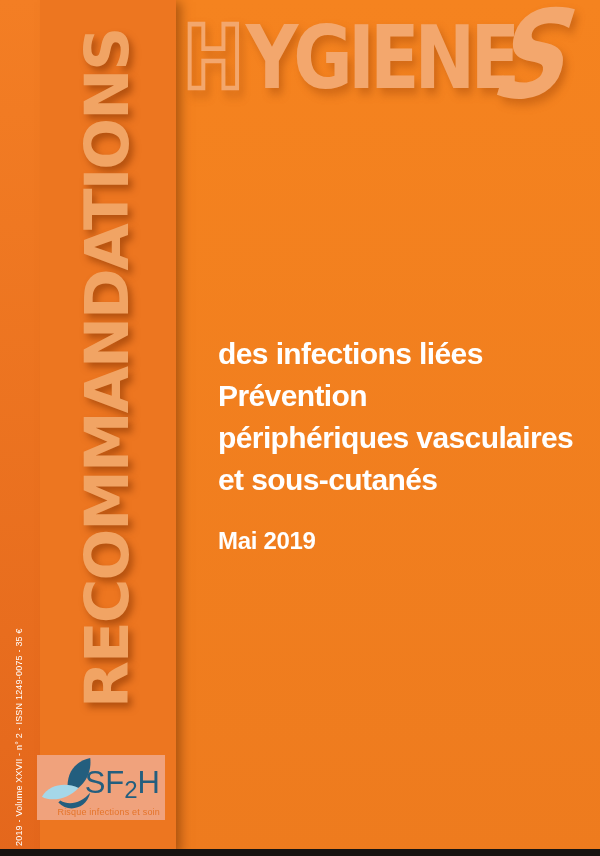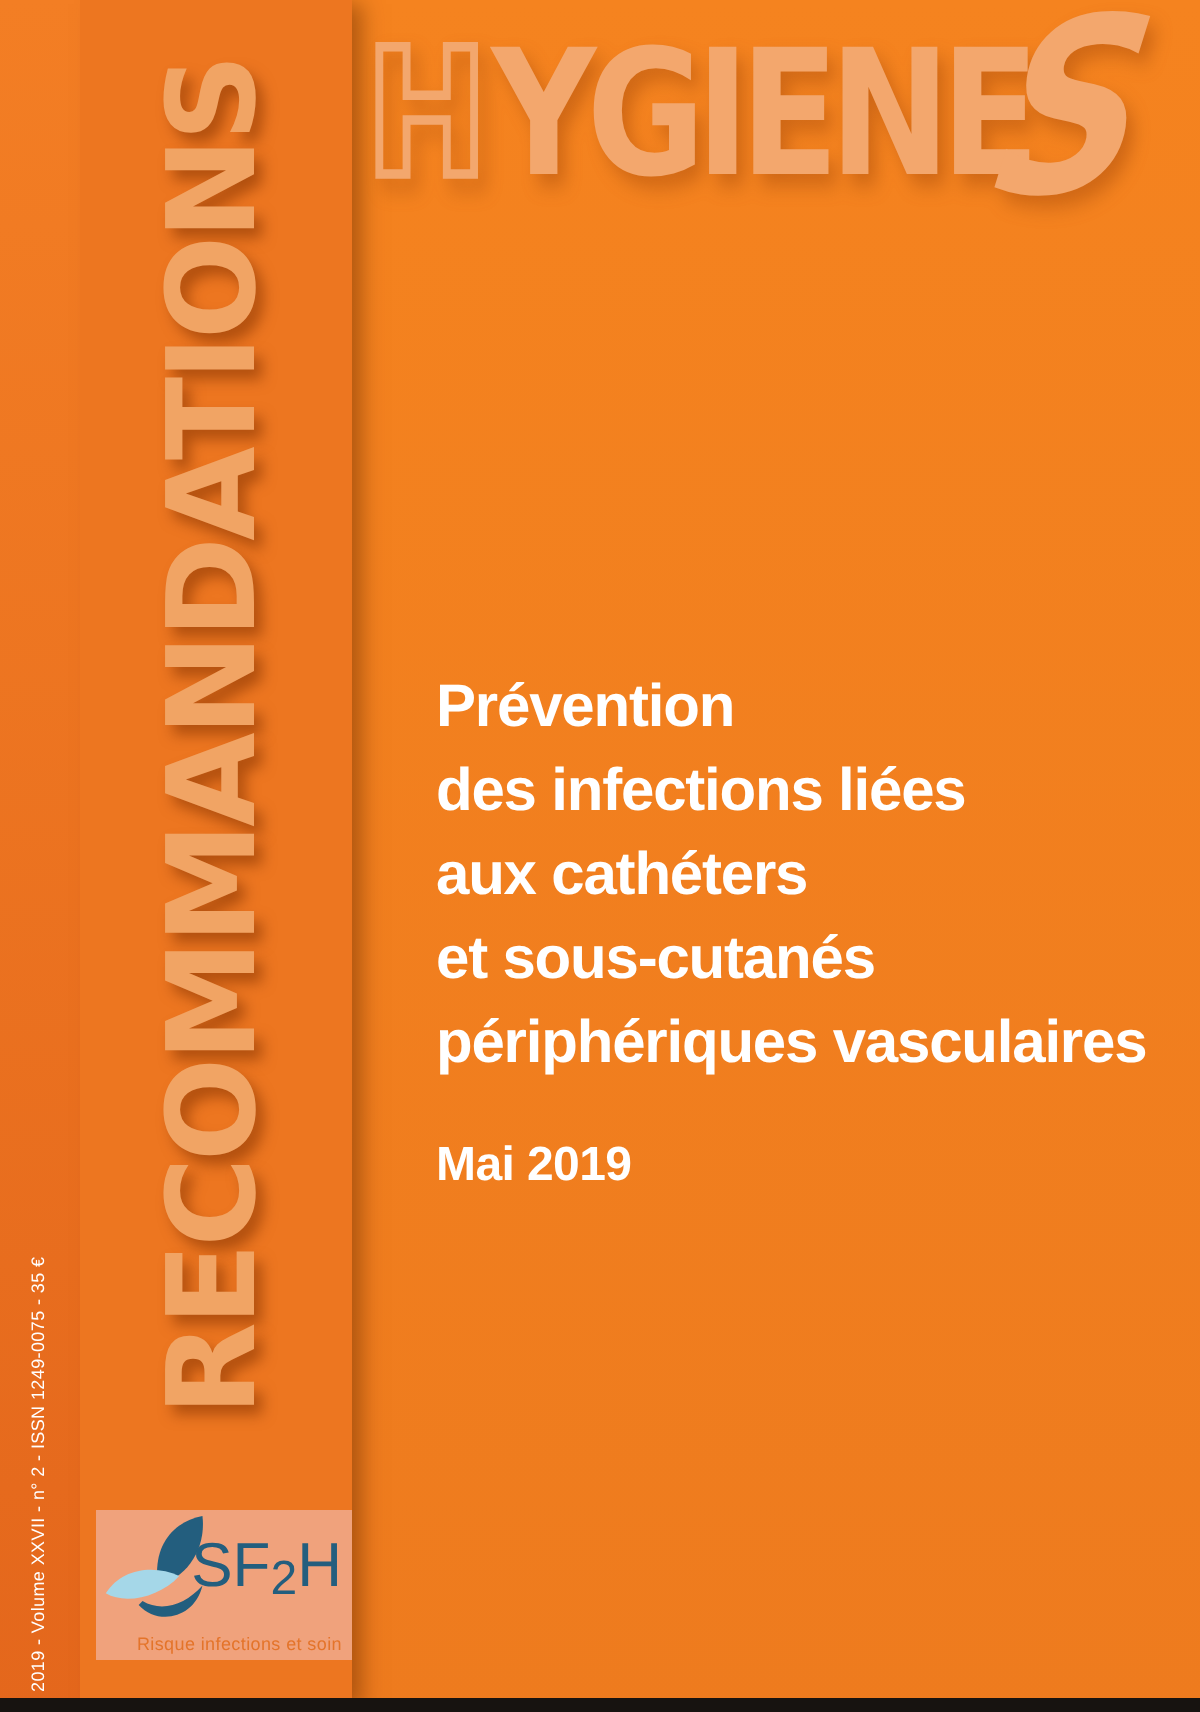--- a/index.html
+++ b/index.html
@@ -64,21 +64,21 @@
     color:var(--title-white,#ffffff);
   }
   .title-line{
     font-weight:bold;font-size:30px;line-height:42px;letter-spacing:-.6px;
   }
   .cover-date{
     font-weight:bold;font-size:24px;margin-top:26px;letter-spacing:-.3px;
   }
   
   .sf2h-box{
-    position:absolute;left:48px;top:755px;width:128px;height:75px;
+    position:absolute;left:37px;top:755px;width:128px;height:65px;
     background:var(--sf2h-box-bg,#f0a27c);
   }
   .sf2h-leaf{position:absolute;left:2px;top:1px;}
   .sf2h-wordmark{
     position:absolute;right:5px;top:12px;
     color:var(--sf2h-blue,#235e7e);
     display:flex;align-items:flex-start;line-height:1;
   }
   .sf2h-wordmark .wm{font-size:31px;}
   .sf2h-wordmark .wm-sub{font-size:24px;position:relative;top:11px;}
@@ -103,25 +103,24 @@
 <div class="sideband"></div>
 <div class="sideband-word">RECOMMANDATIONS</div>
 
 <div class="masthead">
   <span class="m-h">H</span>
   <span class="m-mid">YGIENE</span>
   <span class="m-s">S</span>
 </div>
 
 <div class="title-block">
+  <div class="title-line">des infections liées</div>
   <div class="title-line">Prévention</div>
-  <div class="title-line">des infections liées</div>
-  <div class="title-line">aux cathéters</div>
+  <div class="title-line">périphériques vasculaires</div>
   <div class="title-line">et sous-cutanés</div>
-  <div class="title-line">périphériques vasculaires</div>
   <div class="cover-date">Mai 2019</div>
 </div>
 
 <div class="sf2h-box">
   <svg class="sf2h-leaf" width="58" height="62" viewBox="0 0 60 64">
     <path d="M30,38 C27,17 38,5 53,2 C55,19 45,34 30,38 Z" fill="#235e7e"></path>
     <path d="M3,42 C11,29 28,27 41,33 C31,44 13,48 3,42 Z" fill="#a5d7e8"></path>
     <path d="M22,46 C32,52 44,48 53,38 C49,55 30,59 20,48 Z" fill="#235e7e"></path>
   </svg>
   <div class="sf2h-wordmark">

